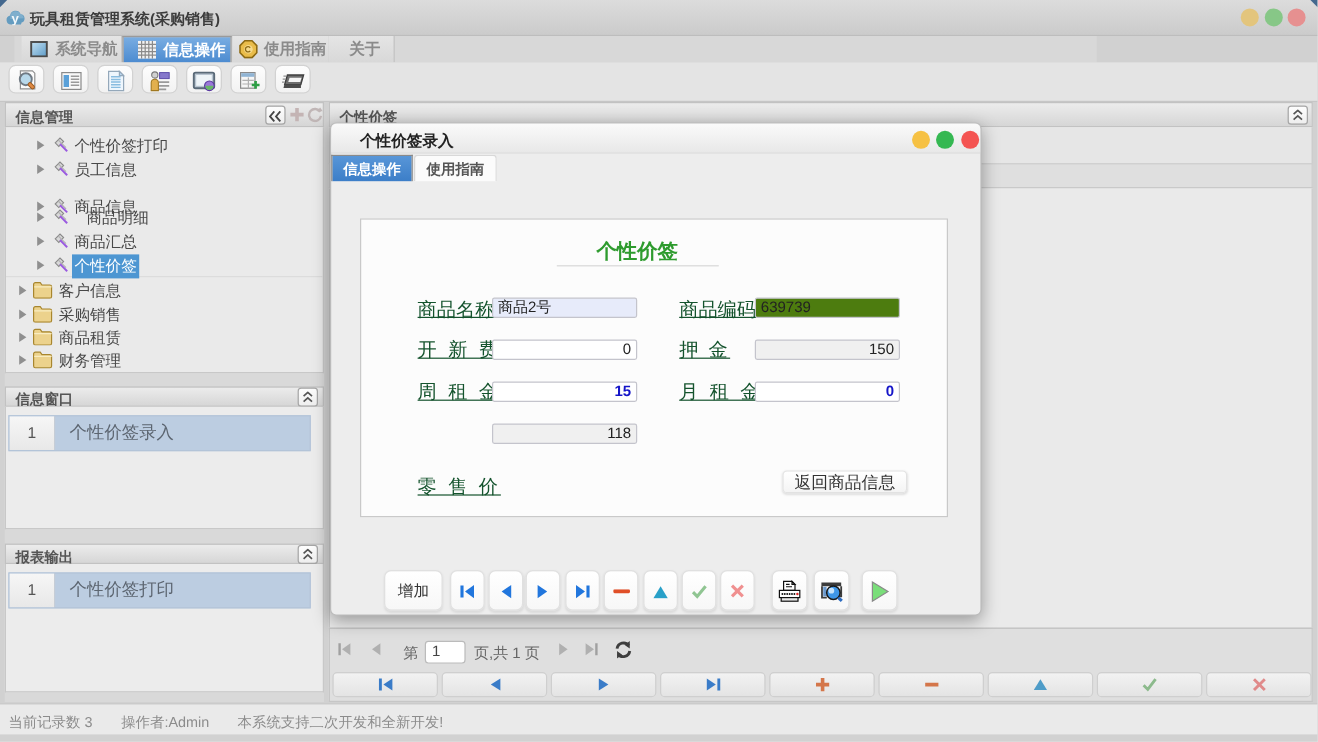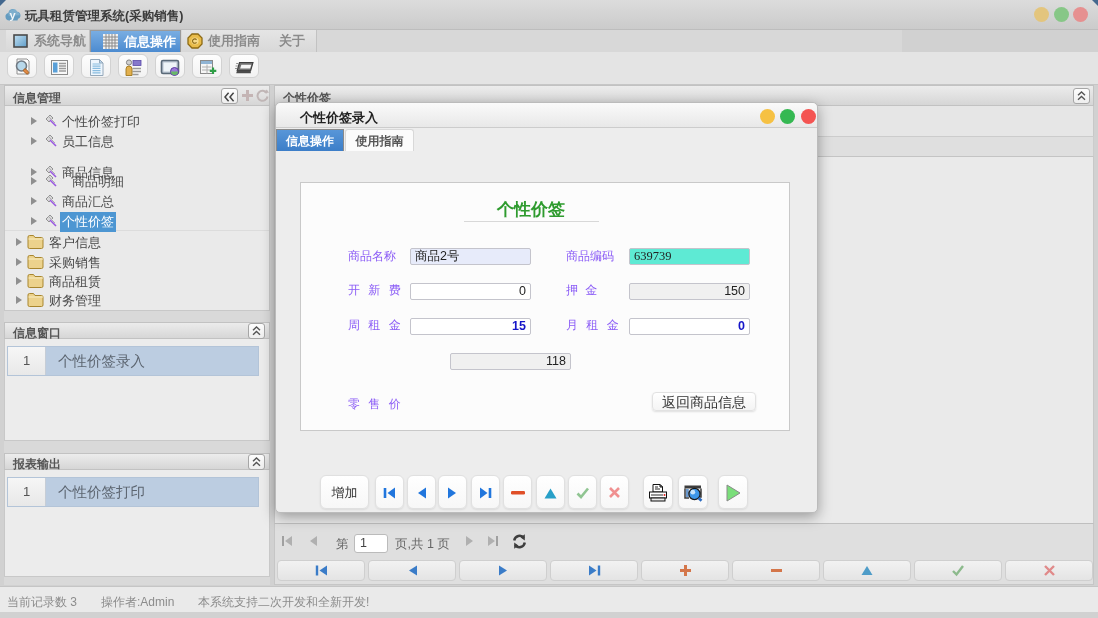--- a/index.html
+++ b/index.html
@@ -7,21 +7,21 @@
 body { font-family:"Liberation Sans", sans-serif; background:#d1d1d1; position:relative; }
 .abs { position:absolute; }
 
 
 #titlebar { left:0; top:0; width:1098px; height:30px;
   background:linear-gradient(#dcdcdc,#cbcbcb); border-bottom:1px solid #bdbdbd; }
 #titletext { left:25px; top:8px; font-size:12.5px; font-weight:bold; color:#3c3c3c; }
 .circ { border-radius:50%; width:15px; height:15px; top:7px; }
 
 
-#tabbar { left:0; top:30px; width:902px; height:22px; background:#d8d8d8; }
+#tabbar { left:12px; top:30px; width:902px; height:22px; background:#d8d8d8; }
 .tab { top:0; white-space:nowrap; height:22px; line-height:22px; font-size:13px; font-weight:bold; color:#8b8b8b;
   background:linear-gradient(#e5e5e5,#d8d8d8); border-right:1px solid #c2c2c2; }
 .tab span.lbl { vertical-align:top; }
 #tab2 { background:linear-gradient(#79ade2,#4c8bd0); color:#ffffff; border:1px solid #9a9a9a; border-bottom:none; }
 
 
 #toolbar { left:0; top:52px; width:1098px; height:33px; background:#e4e4e4; border-bottom:1px solid #c6c6c6; }
 .tbtn { top:2px; width:30px; height:24px; background:linear-gradient(#fdfdfd,#f2f2f2);
   border:1px solid #d2d2d2; border-radius:6px; text-align:center; }
 .tbtn svg { margin-top:3px; }
@@ -52,21 +52,21 @@
 
 #statusbar { left:0; top:586px; width:1098px; height:26px; background:#eaeaea; border-top:1px solid #c5c5c5;
   font-size:12px; color:#8c8c8c; }
 
 
 #dialog { left:275px; top:102px; width:543px; height:411px; background:#ededed; border-radius:5px;
   box-shadow:0 4px 14px rgba(0,0,0,0.35); border:1px solid #bbb; }
 .dbtn { background:linear-gradient(#ffffff,#f7f7f7); border:1px solid #e0e0e0; border-radius:6px;
   box-shadow:0 1px 2px rgba(0,0,0,0.08); text-align:center; }
 
-.flbl { font-size:12px; color:#8b5cf6; }
+.flbl { font-size:16px; color:#14532d;text-decoration:underline; }
 .finp { width:121px; height:17px; border:1px solid #c4c4cc; border-radius:2px; font-size:12.5px;
   color:#222; line-height:15px; padding:0 4px; }
 .finp.num { text-align:right; }
 
 
 .wbtn { top:0; height:21px; background:linear-gradient(#f2f2f2,#e4e4e4); border:1px solid #cfcfcf;
   border-radius:4px; text-align:center; }
 </style>
 </head>
 <body>
@@ -383,34 +383,34 @@
   <div class="abs" style="left:0; top:26px; width:68px; height:22px; background:linear-gradient(#5896d8,#3c7ec8); border:1px solid #8a8a8a; border-bottom:none; text-align:center; line-height:22px; font-size:12px; font-weight:bold; color:#fff;">信息操作</div>
   <div class="abs" style="left:69px; top:26px; width:69px; height:22px; background:#fbfbfb; border:1px solid #d8d8d8; border-bottom:none; border-radius:3px 3px 0 0; text-align:center; line-height:22px; font-size:12px; font-weight:bold; color:#555;">使用指南</div>
 
   <div class="abs" style="left:24px; top:79px; width:490px; height:249px; background:#fcfcfc; border:1px solid #c9c9c9;">
     <div class="abs" style="left:135px; top:15px; width:190px; text-align:center; font-size:17px; font-weight:bold; color:#2e9b2e;">个性价签</div>
     <div class="abs" style="left:163px; top:38px; width:135px; height:1px; background:#d8d8d8;"></div>
 
     <span class="flbl abs" style="left:47px; top:65px;">商品名称</span>
     <div class="finp abs" style="left:109px; top:65px; background:#e7ebfa;">商品2号</div>
     <span class="flbl abs" style="left:265px; top:65px;">商品编码</span>
-    <div class="finp abs" style="left:328px; top:65px; background:#5eead4;font-family:Liberation Serif, serif;">639739</div>
+    <div class="finp abs" style="left:328px; top:65px; background:#4d7c0f;">639739</div>
 
     <span class="flbl abs" style="left:47px; top:99px; letter-spacing:2.5px;">开 新 费</span>
     <div class="finp num abs" style="left:109px; top:100px; background:#fff;">0</div>
     <span class="flbl abs" style="left:265px; top:99px; letter-spacing:2px;">押 金</span>
     <div class="finp num abs" style="left:328px; top:100px; background:#f0f0f0;">150</div>
 
     <span class="flbl abs" style="left:47px; top:134px; letter-spacing:2.5px;">周 租 金</span>
     <div class="finp num abs" style="left:109px; top:135px; background:#fff; color:#1515c8; font-weight:bold;">15</div>
     <span class="flbl abs" style="left:265px; top:134px; letter-spacing:2.5px;">月 租 金</span>
     <div class="finp num abs" style="left:328px; top:135px; background:#fff; color:#1515c8; font-weight:bold;">0</div>
 
     <span class="flbl abs" style="left:47px; top:169px; letter-spacing:2.5px;margin-top:44px;">零 售 价</span>
-    <div class="finp num abs" style="left:109px; top:170px; background:#f0f0f0;margin-left:40px;">118</div>
+    <div class="finp num abs" style="left:109px; top:170px; background:#f0f0f0;">118</div>
 
     <div class="abs" style="left:351px; top:209px; width:104px; height:19px; background:linear-gradient(#ffffff,#f4f4f4); border:1px solid #e2e2e2; border-radius:4px; box-shadow:0 1px 2px rgba(0,0,0,0.12); text-align:center; line-height:18px; font-size:14px; color:#333;">返回商品信息</div>
   </div>
 
   <div class="dbtn abs" style="left:44px; top:372px; width:49px; height:34px; line-height:33px; font-size:13px; color:#333;">增加</div>
   <div class="dbtn abs" style="left:99px; top:372px; width:29px; height:34px;"><svg style="margin-top:11px;" width="13" height="12" viewBox="0 0 13 12">
         <path d="M2 1 v10" stroke="#2176dd" stroke-width="2.6"></path>
         <path d="M12 0.5 L4.5 6 L12 11.5 Z" fill="#2176dd"></path>
       </svg></div>
   <div class="dbtn abs" style="left:131px; top:372px; width:29px; height:34px;"><svg style="margin-top:11px;" width="11" height="12" viewBox="0 0 11 12">

